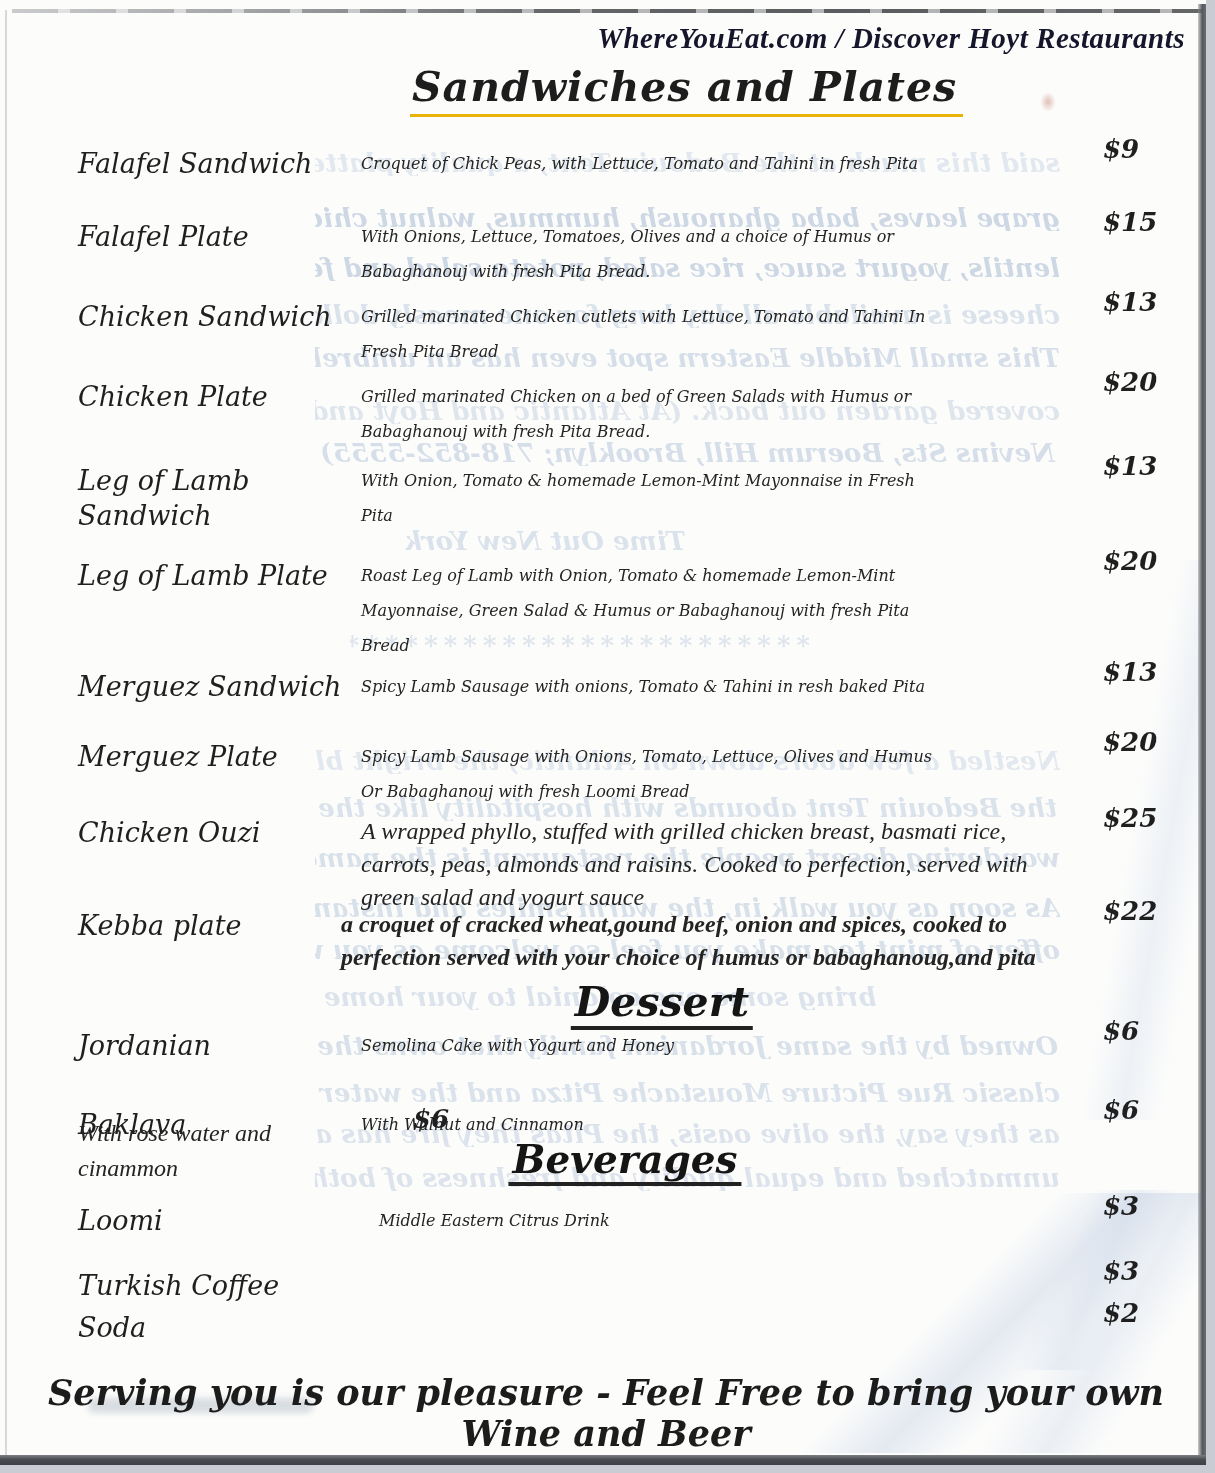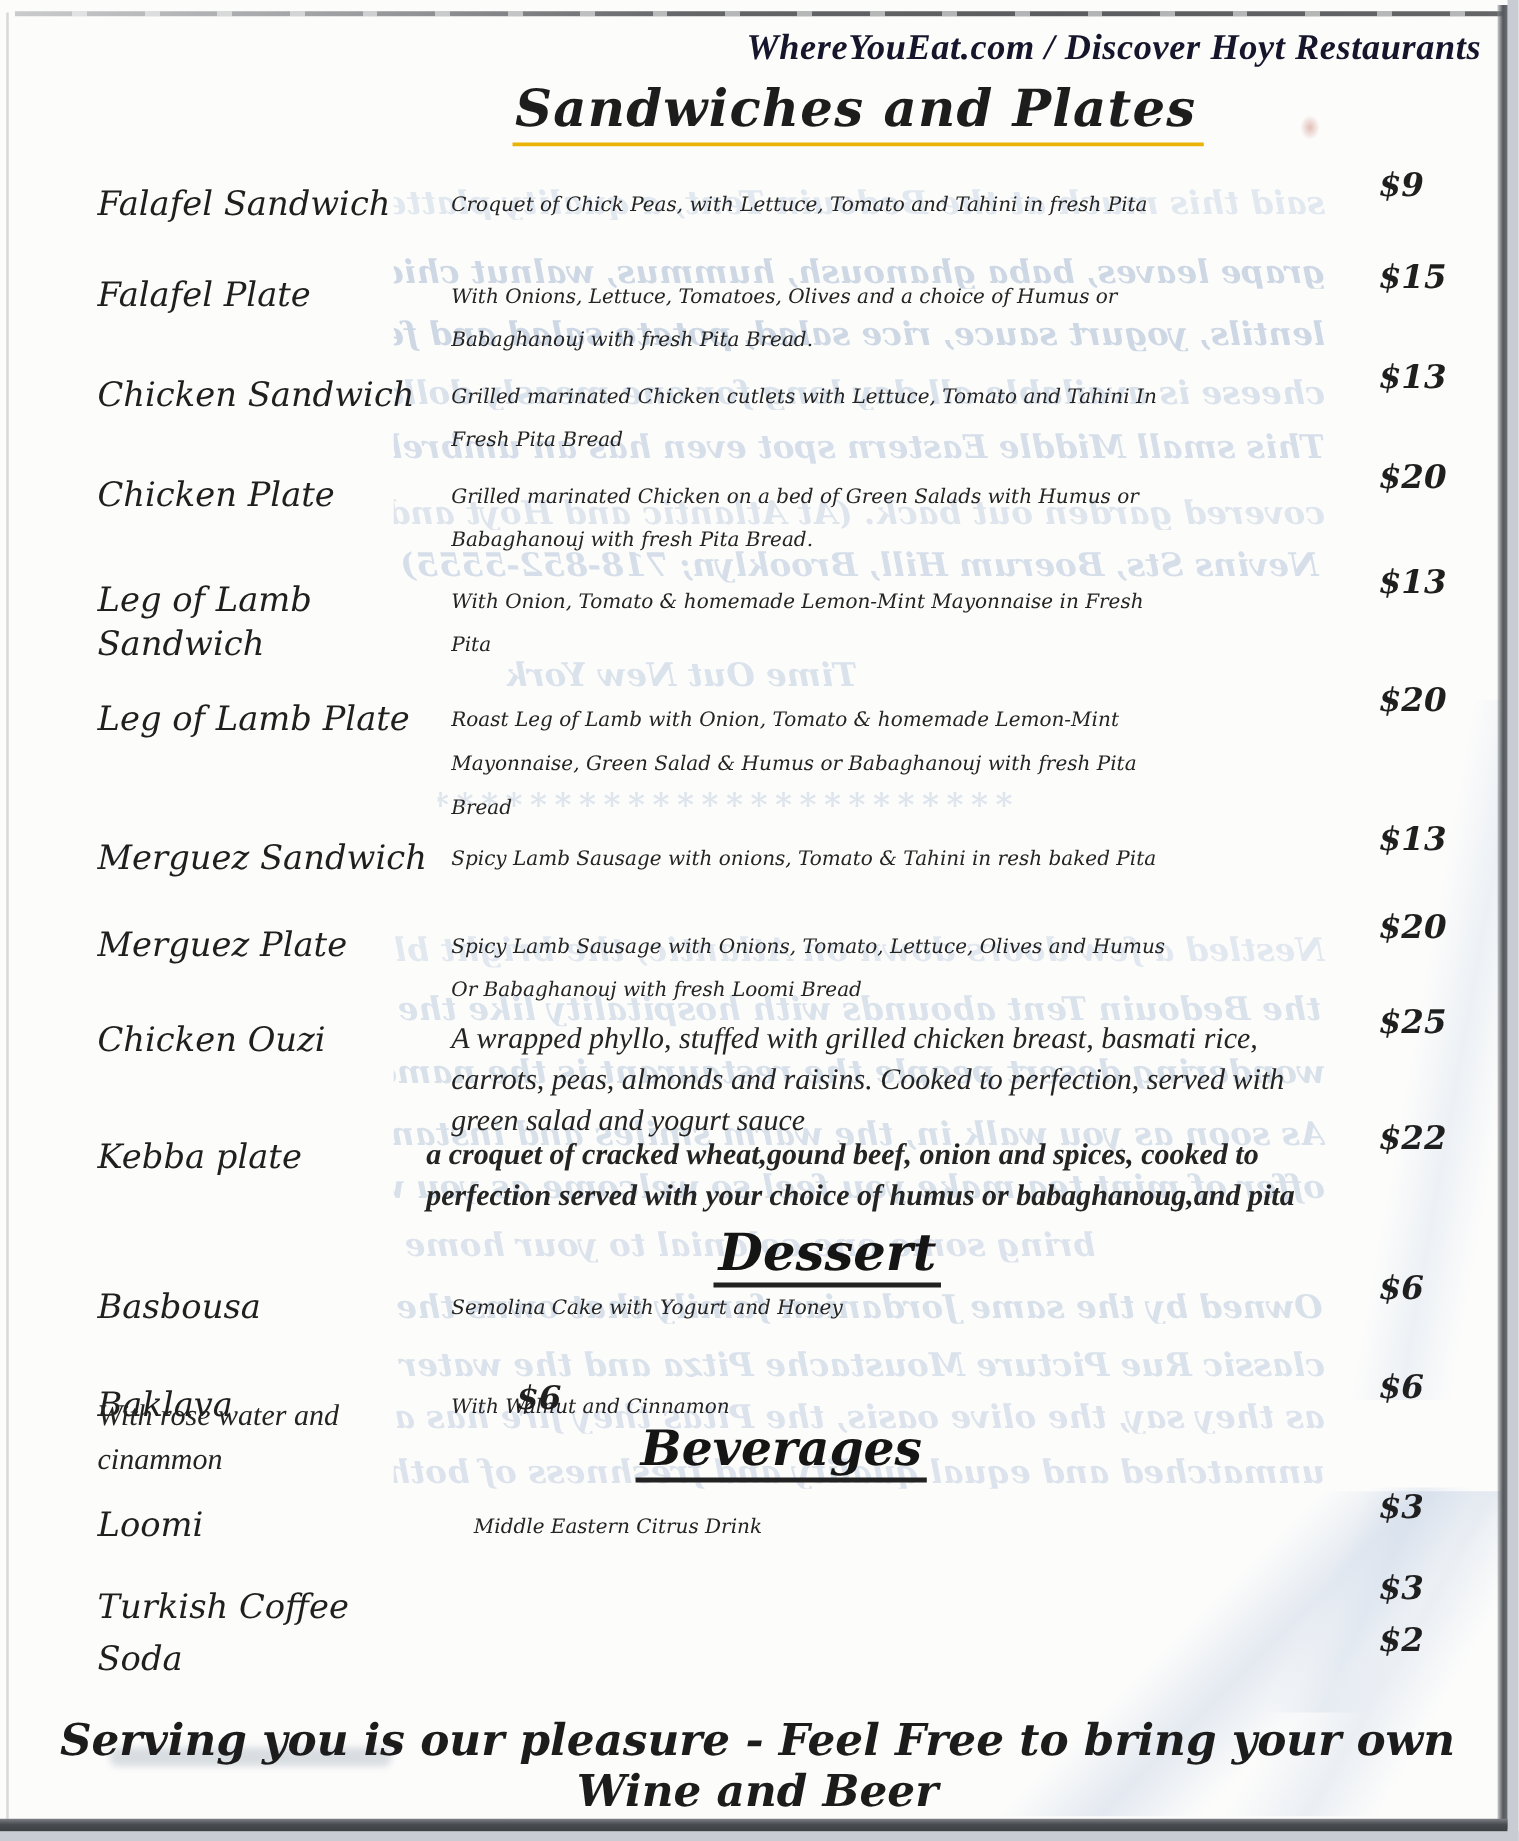--- a/index.html
+++ b/index.html
@@ -168,21 +168,21 @@
     <div class="cell name">Kebba plate</div>
     <div class="cell desc">a croquet of cracked wheat,gound beef, onion and spices, cooked to
 perfection served with your choice of humus or babaghanoug,and pita</div>
     <div class="cell price">$22</div>
   </div>
     </div>
 
   <h2 class="title-sub" id="title-dessert">Dessert</h2>
   <div id="rows-1">
       <div class="row s1-r0" style="top: 1028px;">
-    <div class="cell name">Basbousa</div>
+    <div class="cell name">Jordanian</div>
     <div class="cell desc">Semolina Cake with Yogurt and Honey</div>
     <div class="cell price">$6</div>
   </div>
       <div class="row s1-r1" style="top: 1107px;">
     <div class="cell name">Baklava</div>
     <div class="cell desc">With Walnut and Cinnamon</div>
     <div class="cell price">$6</div>
   </div>
       <div class="row s1-r2" style="top: 1116px;">
     <div class="cell desc">With rose water and cinammon</div>

